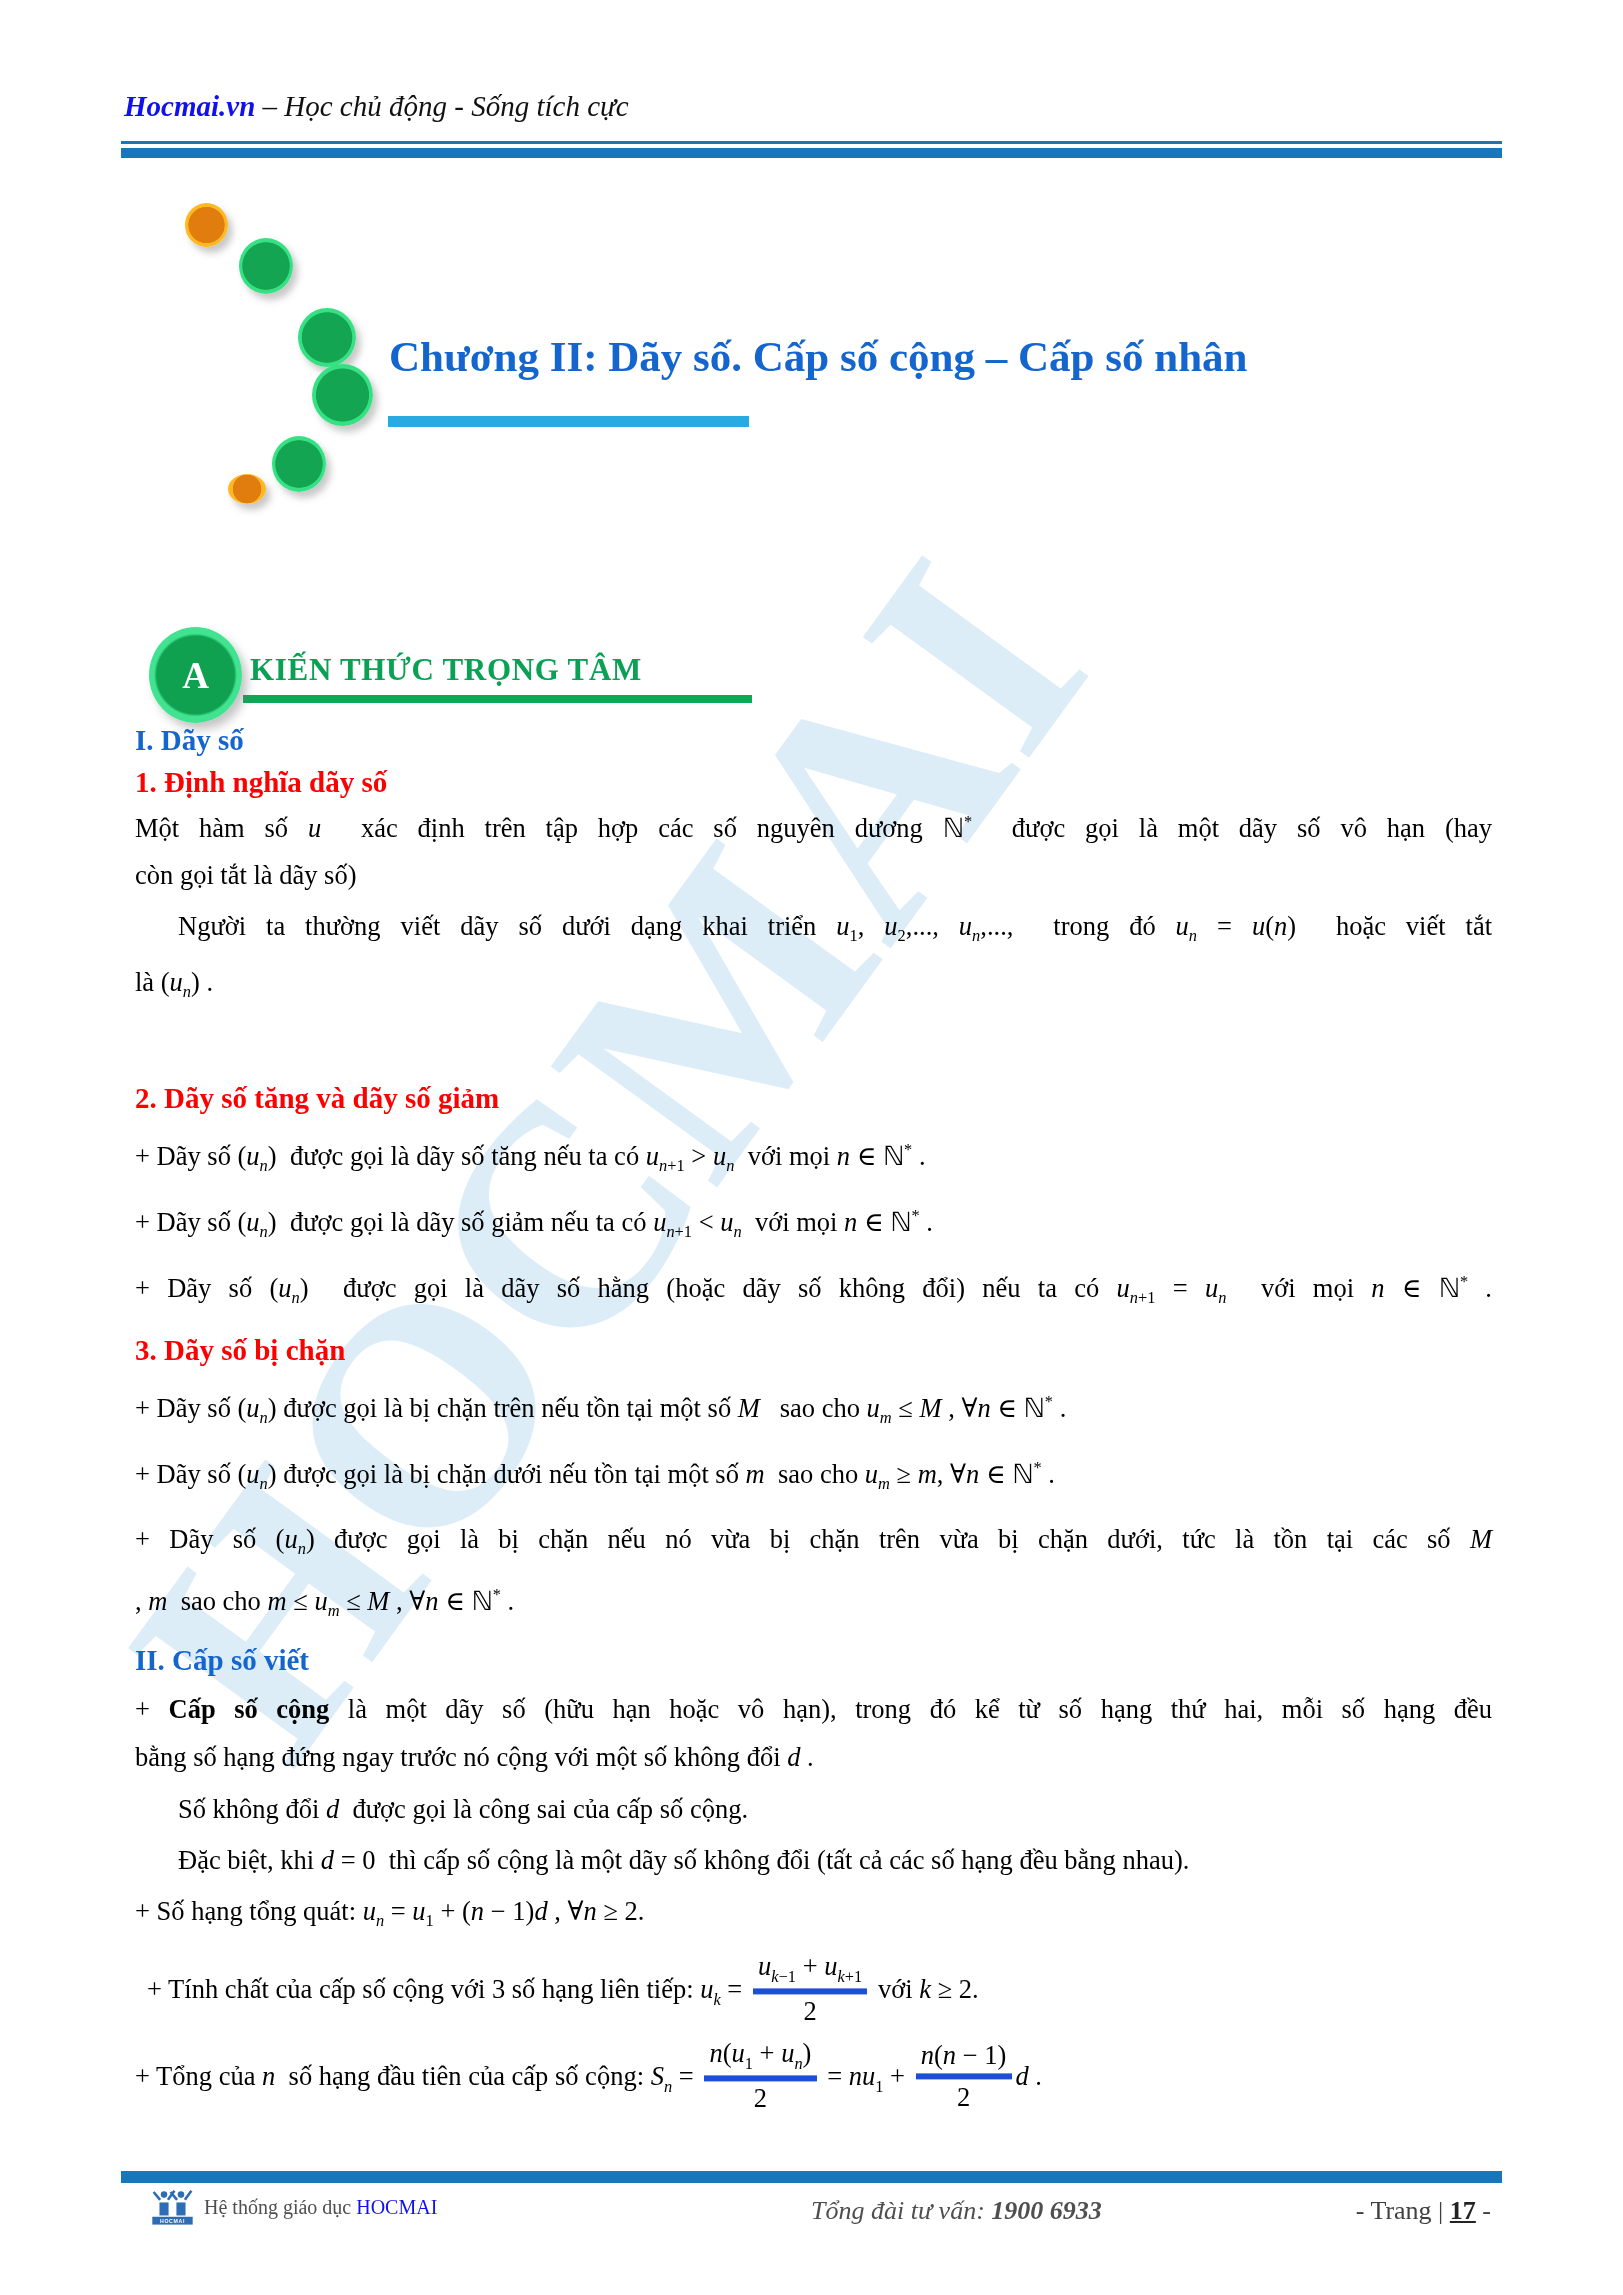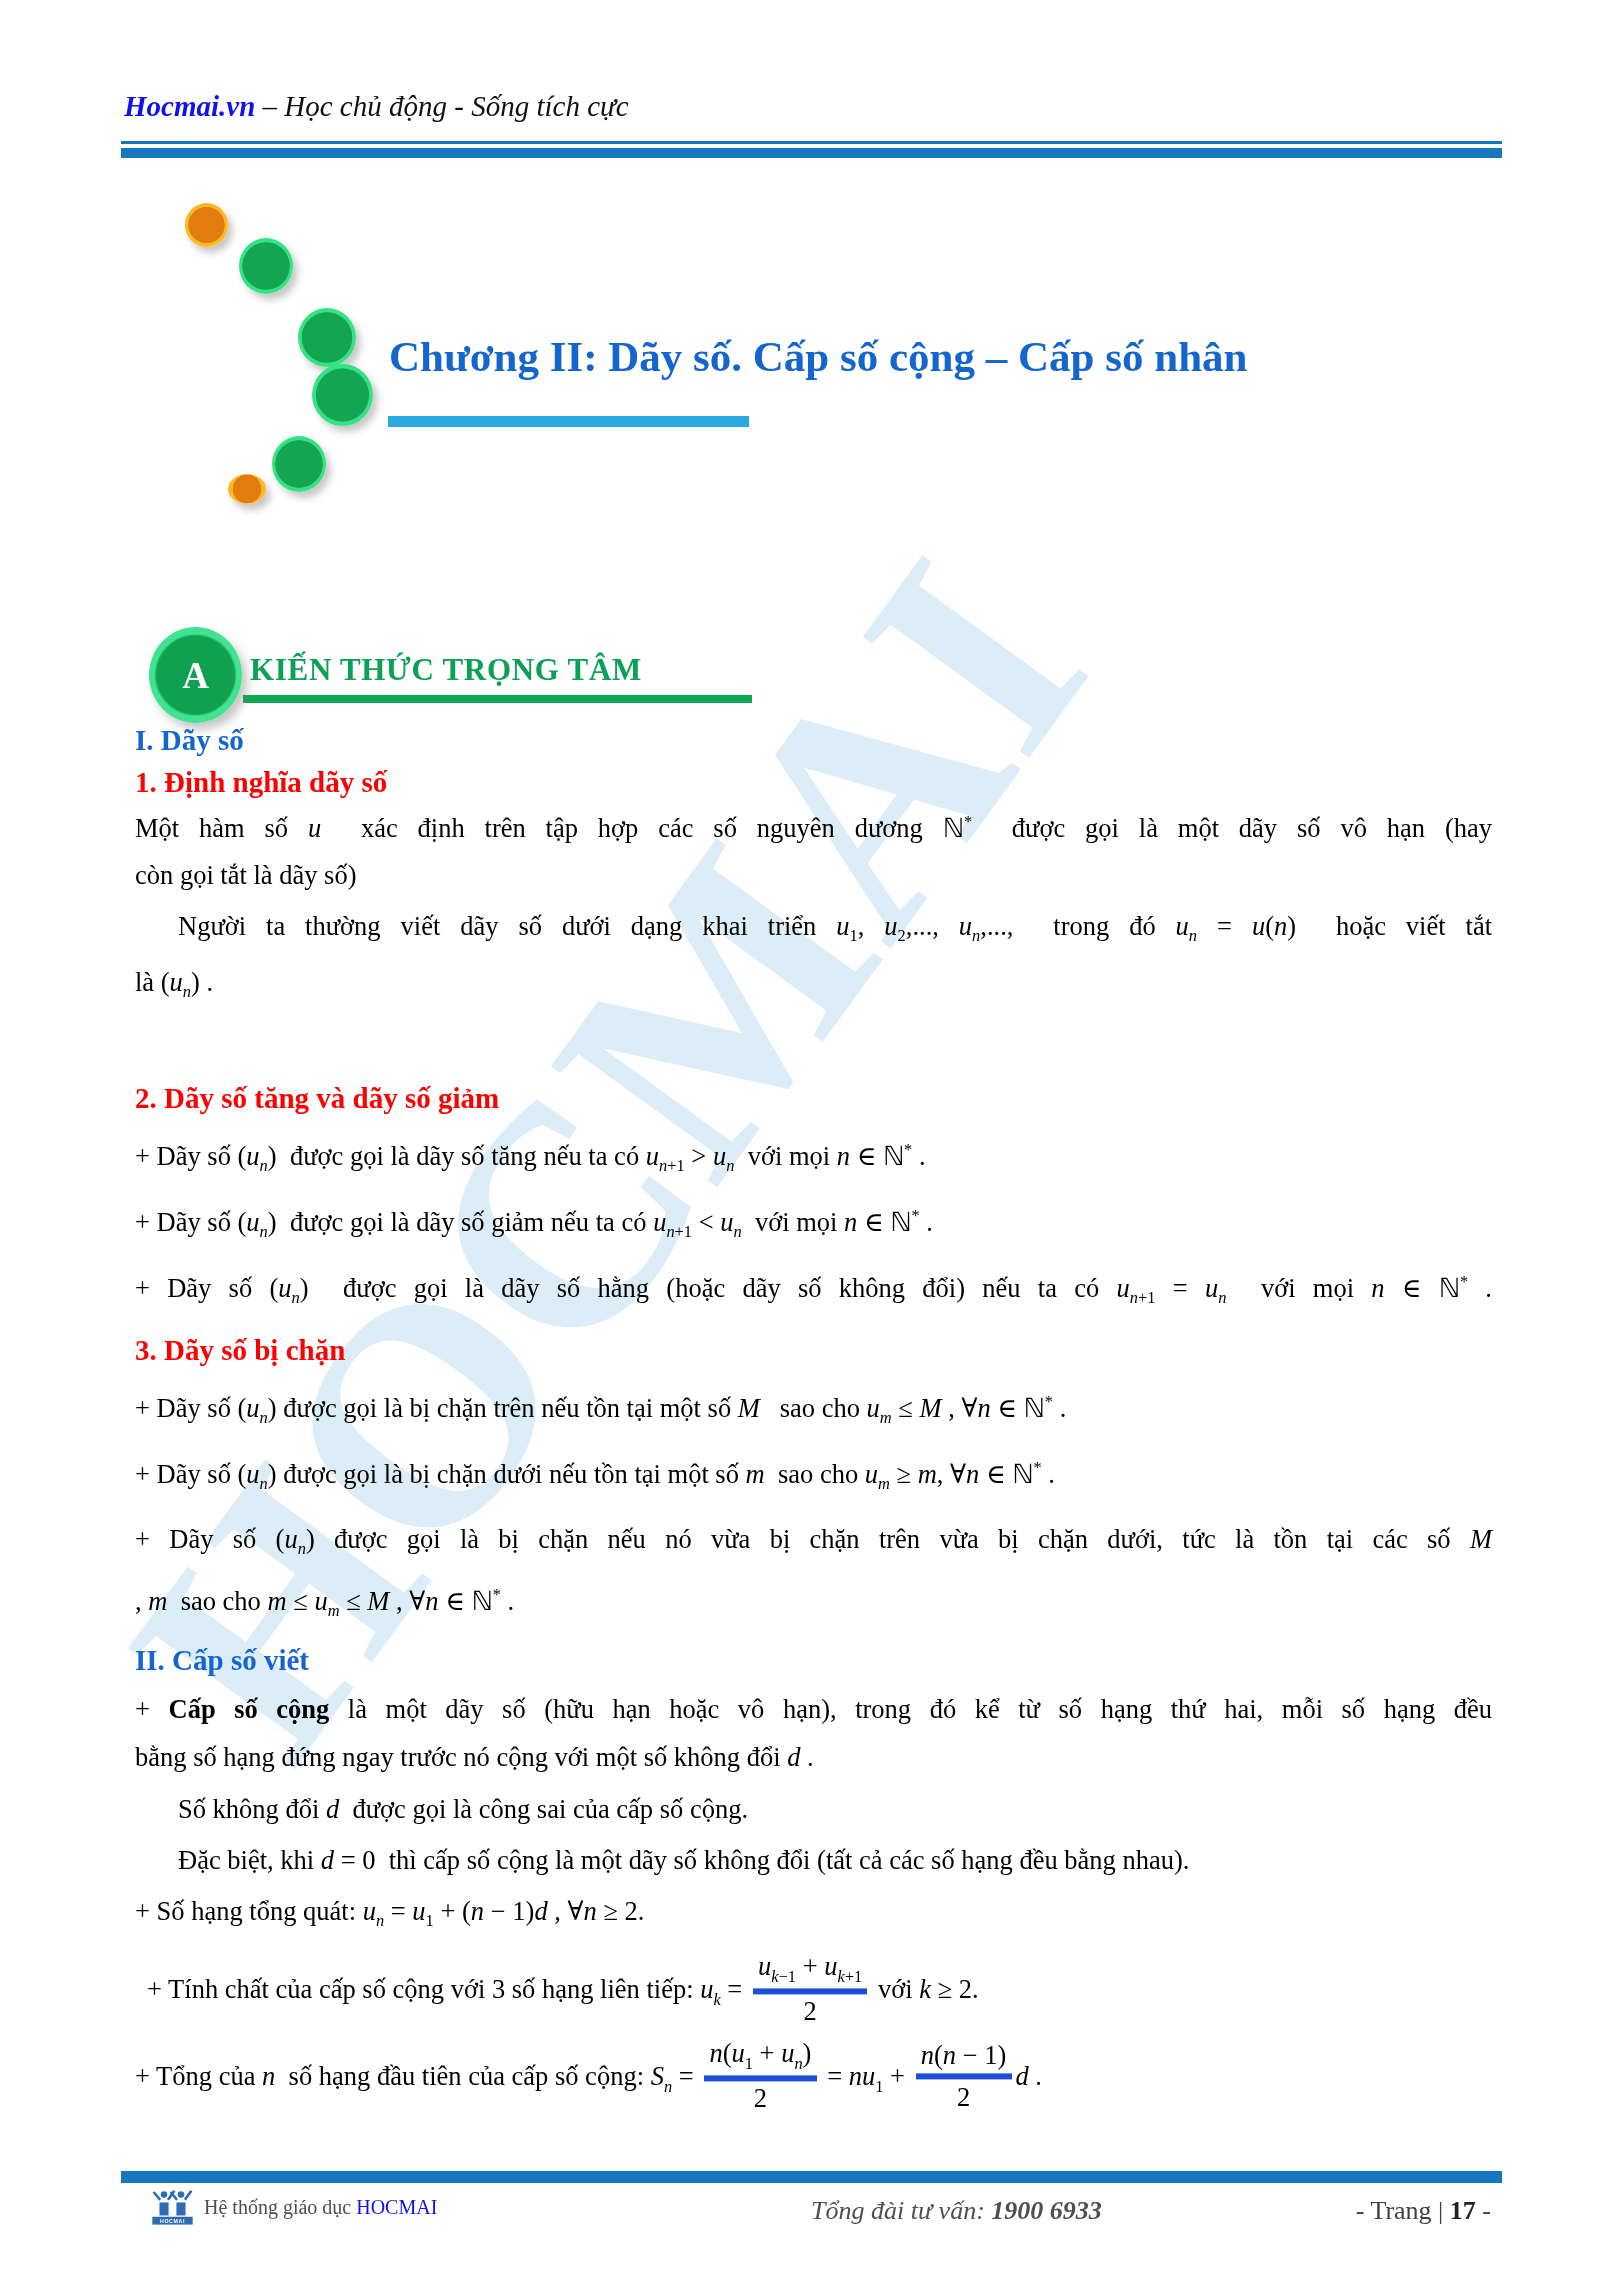--- a/index.html
+++ b/index.html
@@ -44,21 +44,21 @@
   .f{display:inline-block;vertical-align:middle;text-align:center;margin:0 3.9px;transform:translateY(-2.6px);}
   .f .n{display:block;padding:0 5.2px 1.3px 5.2px;border-bottom:6px solid #1d4ed8;}
   .f .d{display:block;padding-top:1.3px;}
   
   #ftr-bar{position:absolute;left:121px;top:2171px;width:1381px;height:12.4px;background:#1777bd;z-index:2;}
   #logo{position:absolute;left:151px;top:2188px;width:43px;height:38px;z-index:2;}
   #ftr-left{position:absolute;left:204px;top:2196px;font-size:20px;color:#4f4f4f;z-index:2;}
   #ftr-left .blue{color:#1111ee;}
   #ftr-center{position:absolute;left:811px;top:2196px;font-size:26px;font-style:italic;color:#4f4f4f;z-index:2;}
   #ftr-right{position:absolute;right:132px;top:2196px;font-size:26px;color:#3f3f3f;z-index:2;}
-  #ftr-right b{color:#222;}
+  #ftr-right b{color:#222;text-decoration:underline;}
 </style>
 </head>
 <body>
 
 <div id="page">
 
   <div id="wm">
     <span>HOCMAI</span>
   </div>
 

